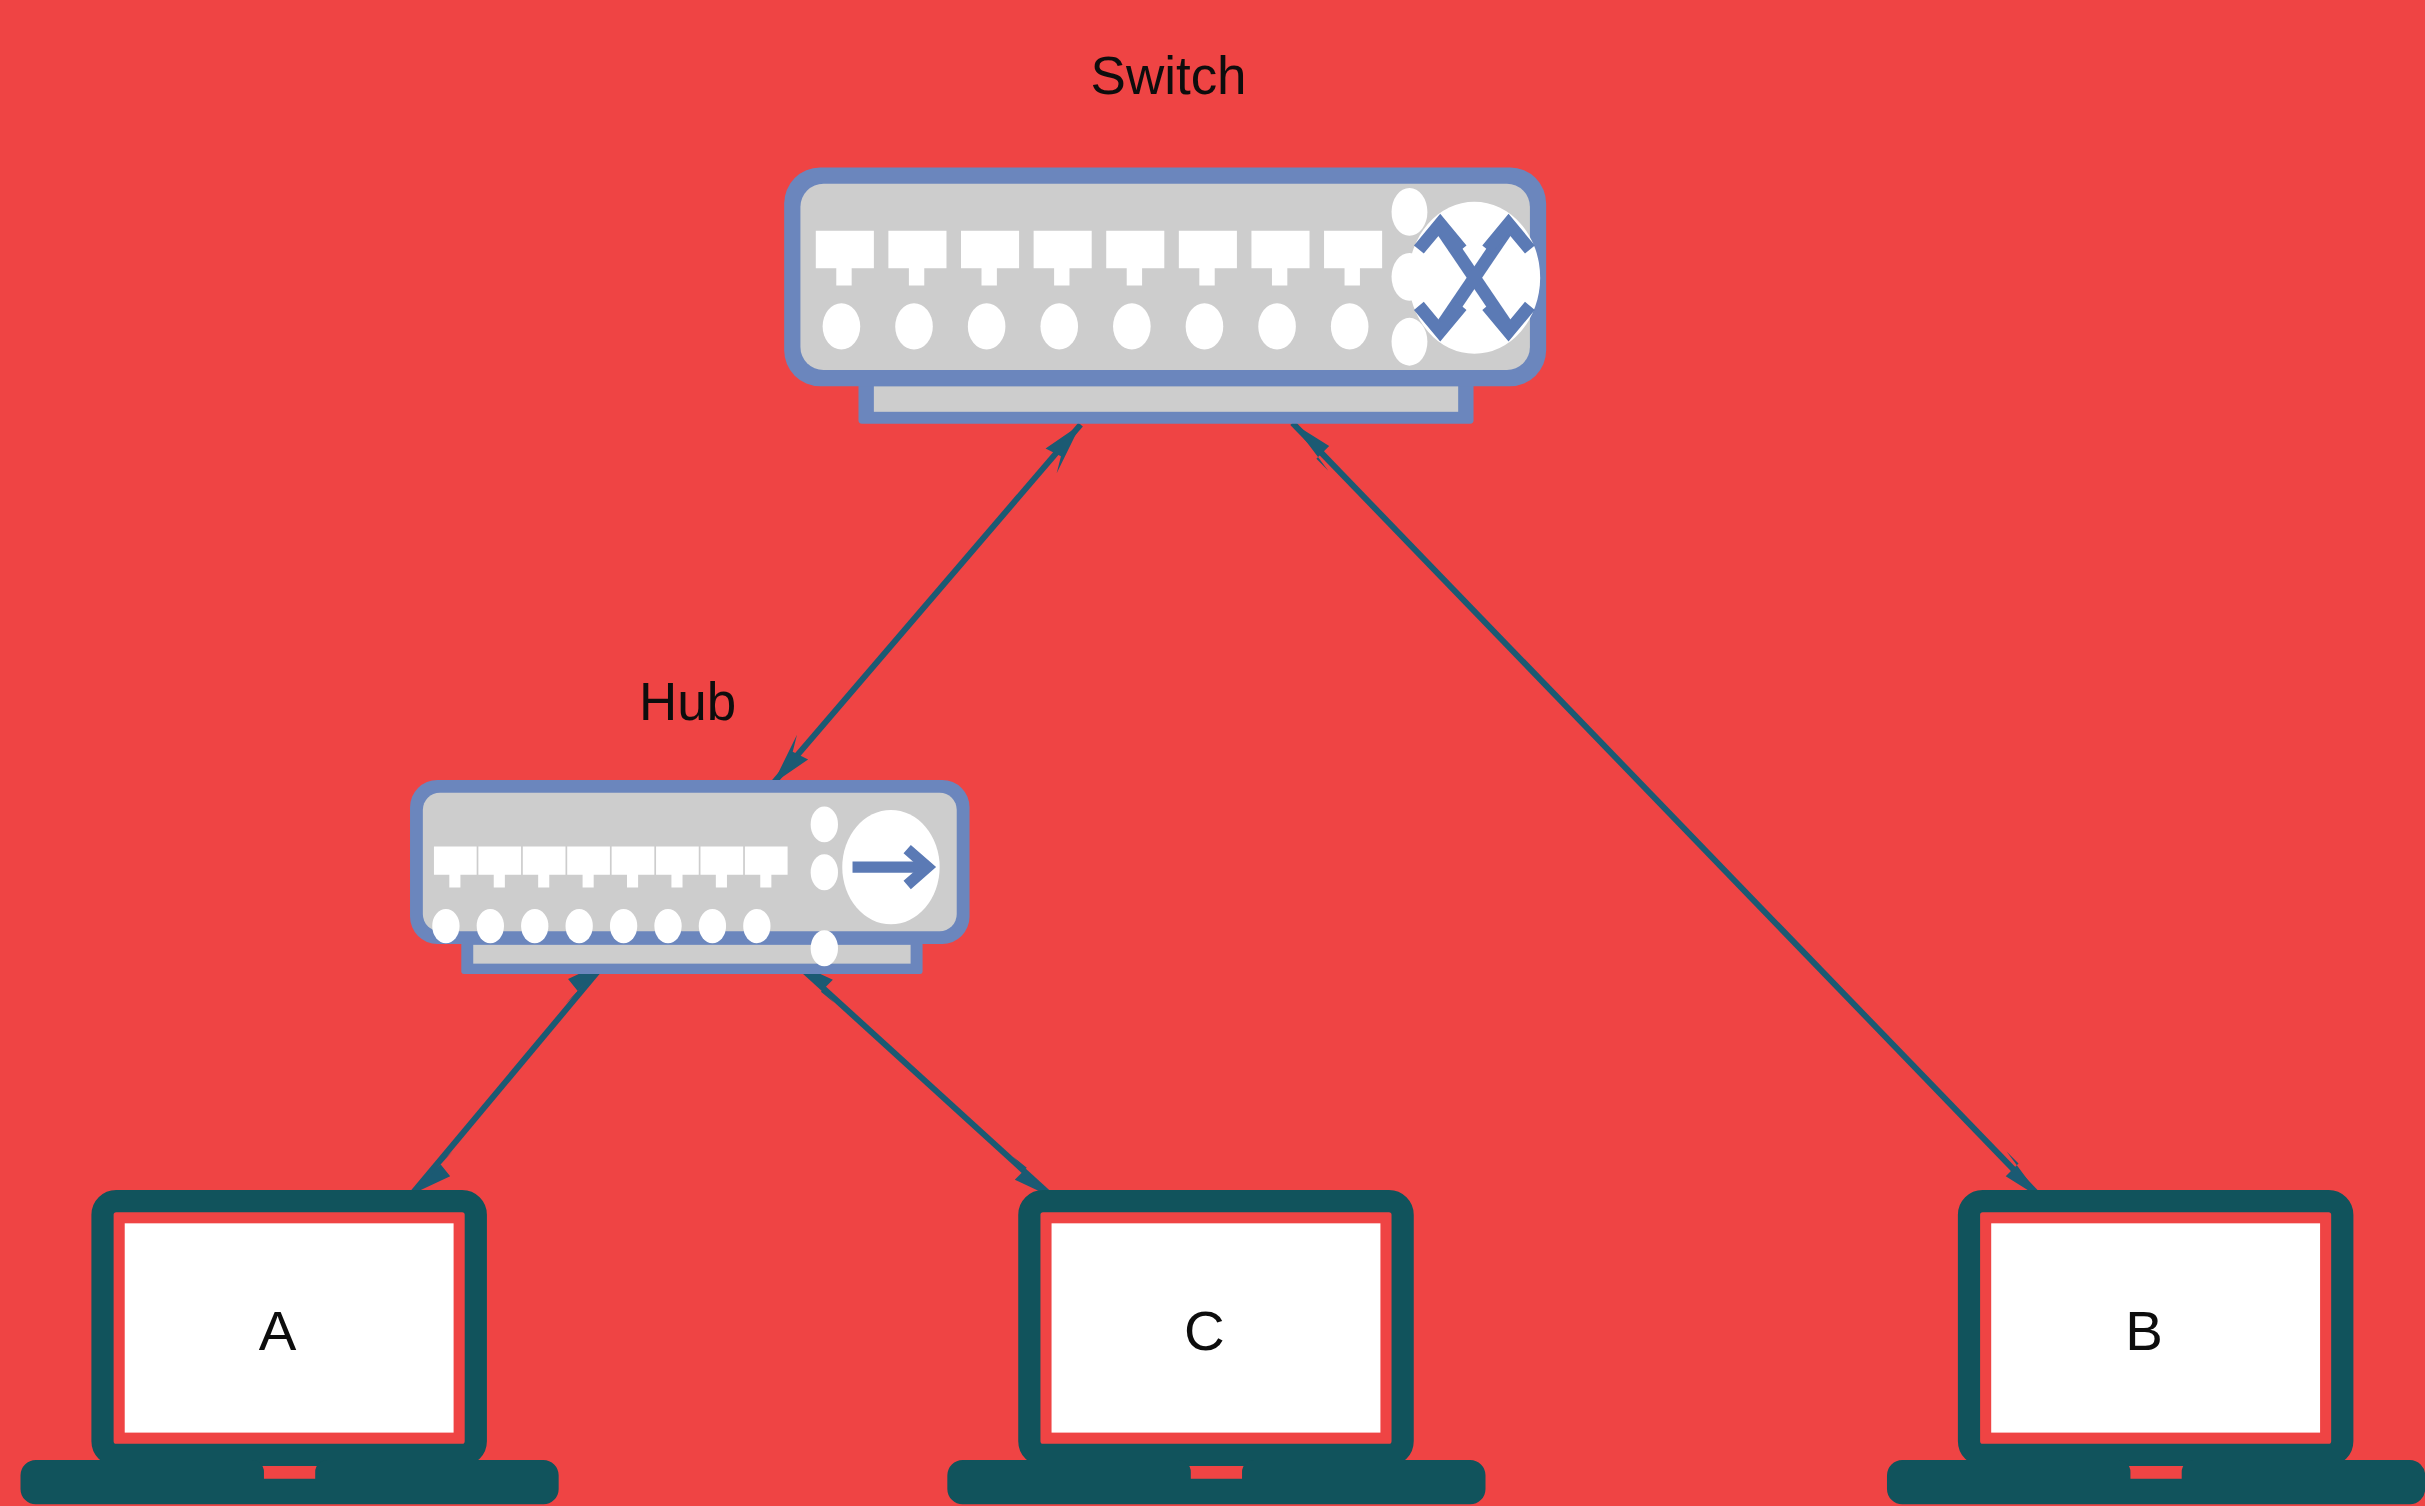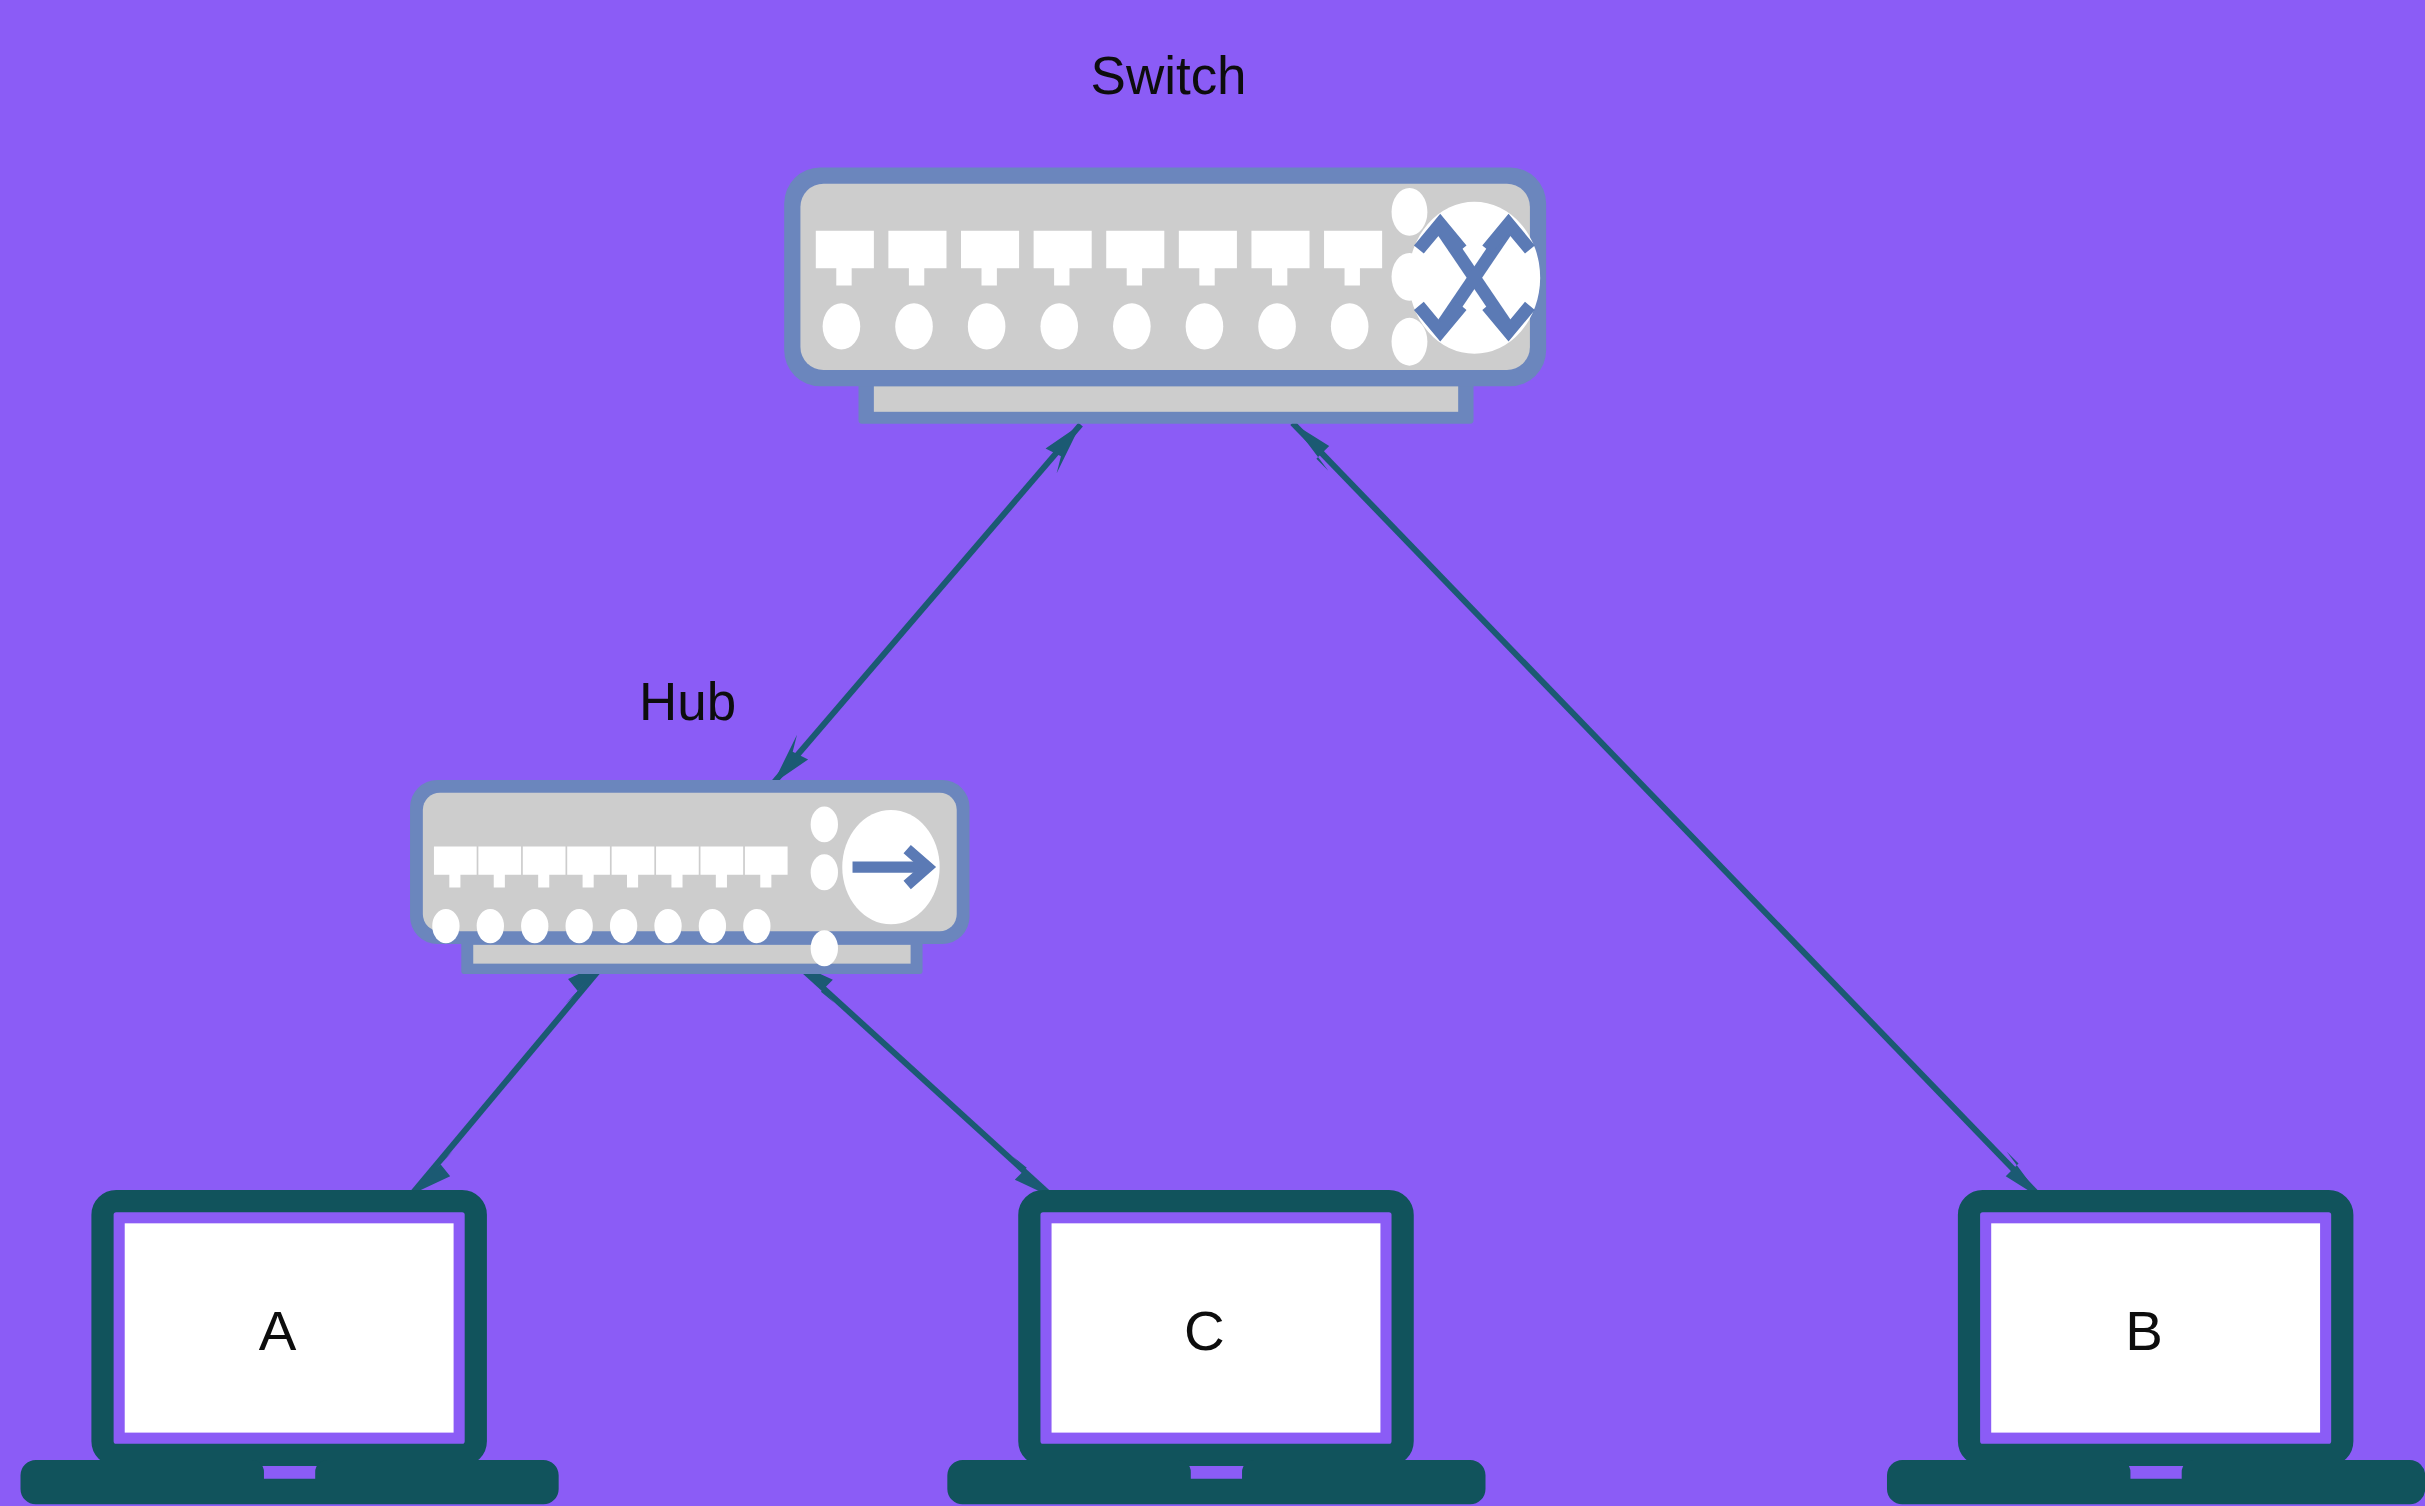--- a/index.html
+++ b/index.html
@@ -7,21 +7,21 @@
     padding: 0;
     background: #ffffff;
   }
   body {
     font-family: "Liberation Sans", sans-serif;
   }
   #stage {
     position: relative;
     width: 2426px;
     height: 1507px;
-    background: #8b5cf6;
+    background: #ef4444;
     overflow: hidden;
   }
   #diagram-svg {
     position: absolute;
     left: 0;
     top: 0;
     width: 2426px;
     height: 1507px;
   }
   .node-label {

